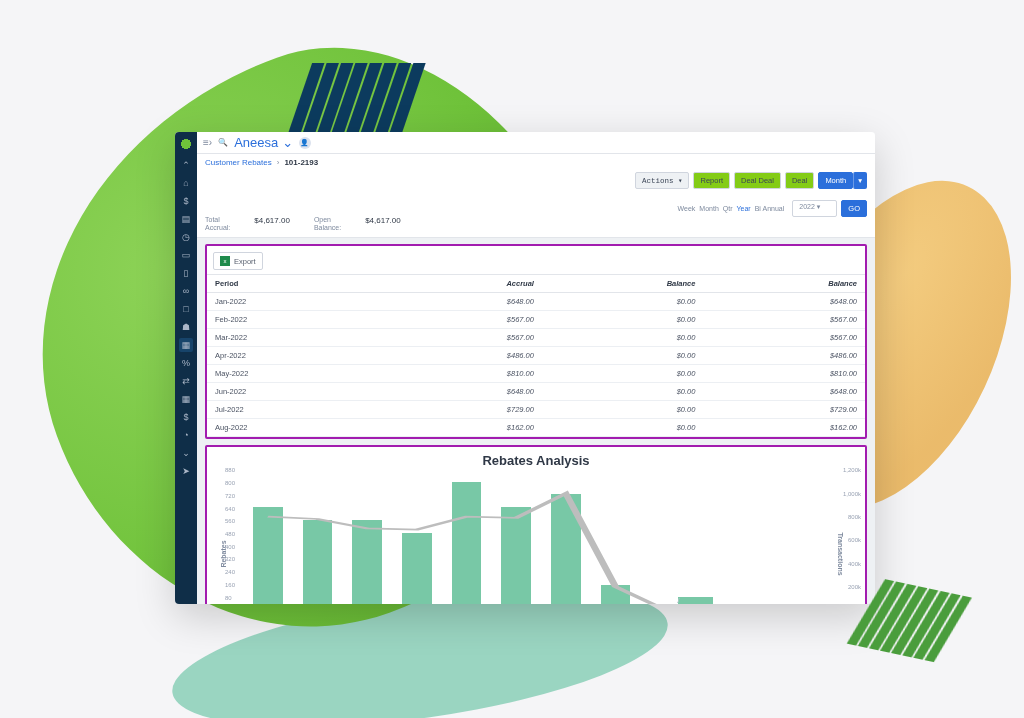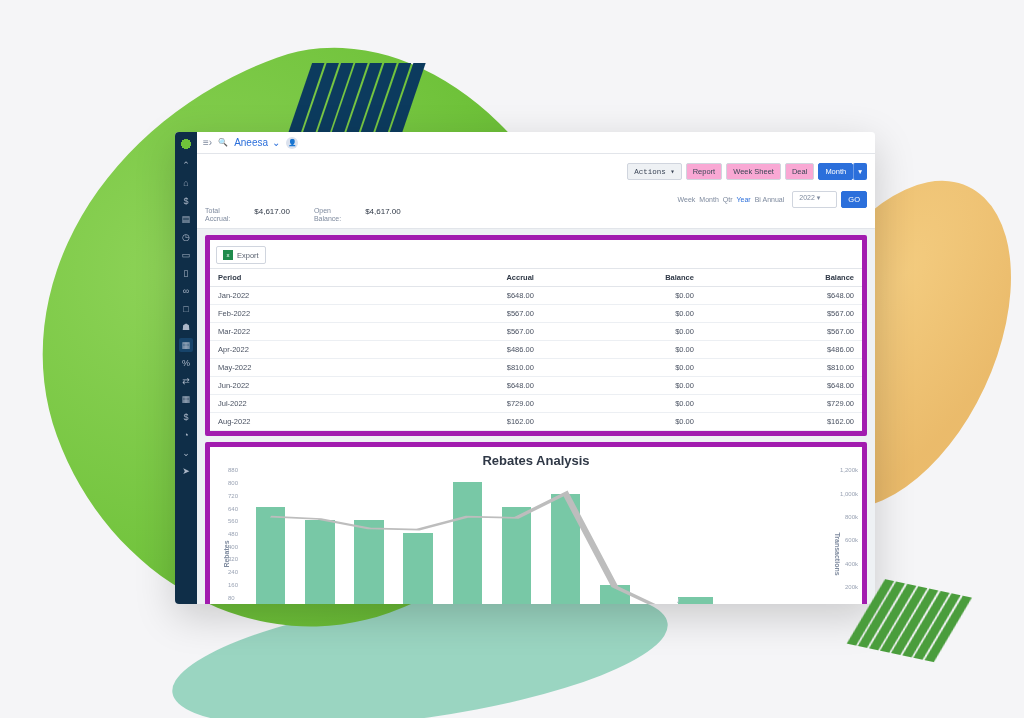--- a/index.html
+++ b/index.html
@@ -125,21 +125,21 @@
   }
   .hamburger { color: #7e8a9e; font-size: 10px; }
   .search-ico { color: #7e8a9e; }
   .search {
     border: none;
     outline: none;
     font-size: 8px;
     flex: 1;
     color: #7e8a9e;
   }
-  .user { color: #2b6fdb; font-size: 10px; display: flex; align-items: center; gap: 4px;}
+  .user { color: #2b6fdb; font-size: 13px; display: flex; align-items: center; gap: 4px;}
   .avatar { width: 12px; height: 12px; background:#dbe2ee; border-radius:50%; display:flex;align-items:center;justify-content:center;color:#5a6270;font-size:7px;}
 
   .header {
     background: #fff;
     border-bottom: 1px solid #e2e5ea;
     padding: 4px 8px 6px 8px;
   }
   .breadcrumb { display: flex; align-items: center; gap: 5px; font-size: 8px; }
   .breadcrumb .link { color: #2b6fdb; cursor: pointer; }
   .breadcrumb .sep { color: #8a94a6; }
@@ -152,21 +152,21 @@
   }
   .metrics { display: flex; gap: 24px; margin-top: 44px; }
   .metric .lbl { color: #7e8a9e; font-size: 7px; line-height: 1.1; }
   .metric .val { color: #2f3846; font-size: 8px; }
   .actions { display: flex; gap: 4px; flex-wrap: wrap; justify-content: flex-end;}
   .btn {
     font-size: 7.5px;
     padding: 3px 6px;
     border: 1px solid #d0d5de;
     border-radius: 2px;
-    background: #f9a8d4;
+    background: #84cc16;
     color: #3b4556;
     cursor: pointer;
     white-space: nowrap;
   }
   .btn.grey { background: #eef1f4; font-family: Liberation Mono, monospace; }
   .btn.primary { background: #2b6fdb; color:#fff; border-color:#2b6fdb; }
   .btn.split { border-left: 1px solid rgba(255,255,255,0.3); padding: 3px 4px;}
   .tf { display:flex; align-items:center; gap:4px; color:#7e8a9e; font-size:7px; margin-right:4px;}
   .tf span { cursor: pointer; }
   .tf .sel { color: #2b6fdb; }
@@ -177,41 +177,41 @@
     flex: 1;
     overflow: auto;
     padding: 6px 8px 8px 8px;
     display: flex;
     flex-direction: column;
     gap: 6px;
   }
 
   .panel {
     background: #fff;
-    border: 5px solid #a21caf;
+    border: 2px solid #a21caf;
     border-radius: 2px;
   }
 
   .export {
     display: inline-flex;
     align-items: center;
     gap: 4px;
     border: 1px solid #d0d5de;
     padding: 3px 6px;
     border-radius: 2px;
     font-size: 7.5px;
     margin: 6px 6px 4px 6px;
     cursor: pointer;
   }
   .excel-ico { width:10px; height:10px; background:#1f8b4c; color:#fff; font-size:6px; line-height:10px; text-align:center;}
 
   table { width: 100%; border-collapse: collapse; }
   th, td { padding: 4px 8px; font-size: 7.5px; }
   th { text-align:left; color:#2f3846; font-weight:600; background:#fff; border-bottom:1px solid #e2e5ea; border-top:1px solid #e2e5ea;}
-  th.right, td.right { text-align:right; }
+  th.right, td.right { text-align:right;font-style:italic; }
   tbody tr { border-bottom: 1px solid #eceff3; }
   td { color:#4a5262; }
 
   .chart-title { text-align:center; font-weight:600; font-size:13px; color:#2f3846; padding:6px 0 2px 0;}
   .chart-wrap { position:relative; height:168px; padding: 0 26px 20px 36px; }
   .y-label-l {
     position:absolute; left:3px; top:50%; transform: translateY(-50%) rotate(-90deg);
     font-size:7px; color:#7e8a9e; font-weight:600;
   }
   .y-label-r {
@@ -282,20 +282,25 @@
       <span class="hamburger">≡›</span>
       <span class="search-ico">🔍</span>
       <span class="user">
         <span>Aneesa</span>
         <span>⌄</span>
       </span>
       <span class="avatar">👤</span>
     </div>
 
     <div class="header">
+      <div class="breadcrumb">
+        <span class="link">Customer Rebates</span>
+        <span class="sep">›</span>
+        <span class="cur">101-2193</span>
+      </div>
       <div class="header-row2">
         <div class="metrics">
           <div class="metric">
             <div class="lbl">Total<br>Accrual:</div>
           </div>
           <div class="metric">
             <div class="val">$4,617.00</div>
           </div>
           <div class="metric">
             <div class="lbl">Open<br>Balance:</div>
@@ -303,21 +308,21 @@
           <div class="metric">
             <div class="val">$4,617.00</div>
           </div>
         </div>
         <div class="actions">
           <span class="btn grey">
             <span>Actions</span>
             <span> ▾</span>
           </span>
           <span class="btn">Report</span>
-          <span class="btn">Week Sheet</span>
+          <span class="btn">Deal Deal</span>
           <span class="btn">Deal</span>
           <span style="display:flex">
             <span class="btn primary">Month</span>
             <span class="btn primary split">▾</span>
           </span>
           <div style="flex-basis:100%;height:3px;"></div>
           <div class="tf">
             <span>Week</span>
               <span class="bar">/</span>
             <span>Month</span>

